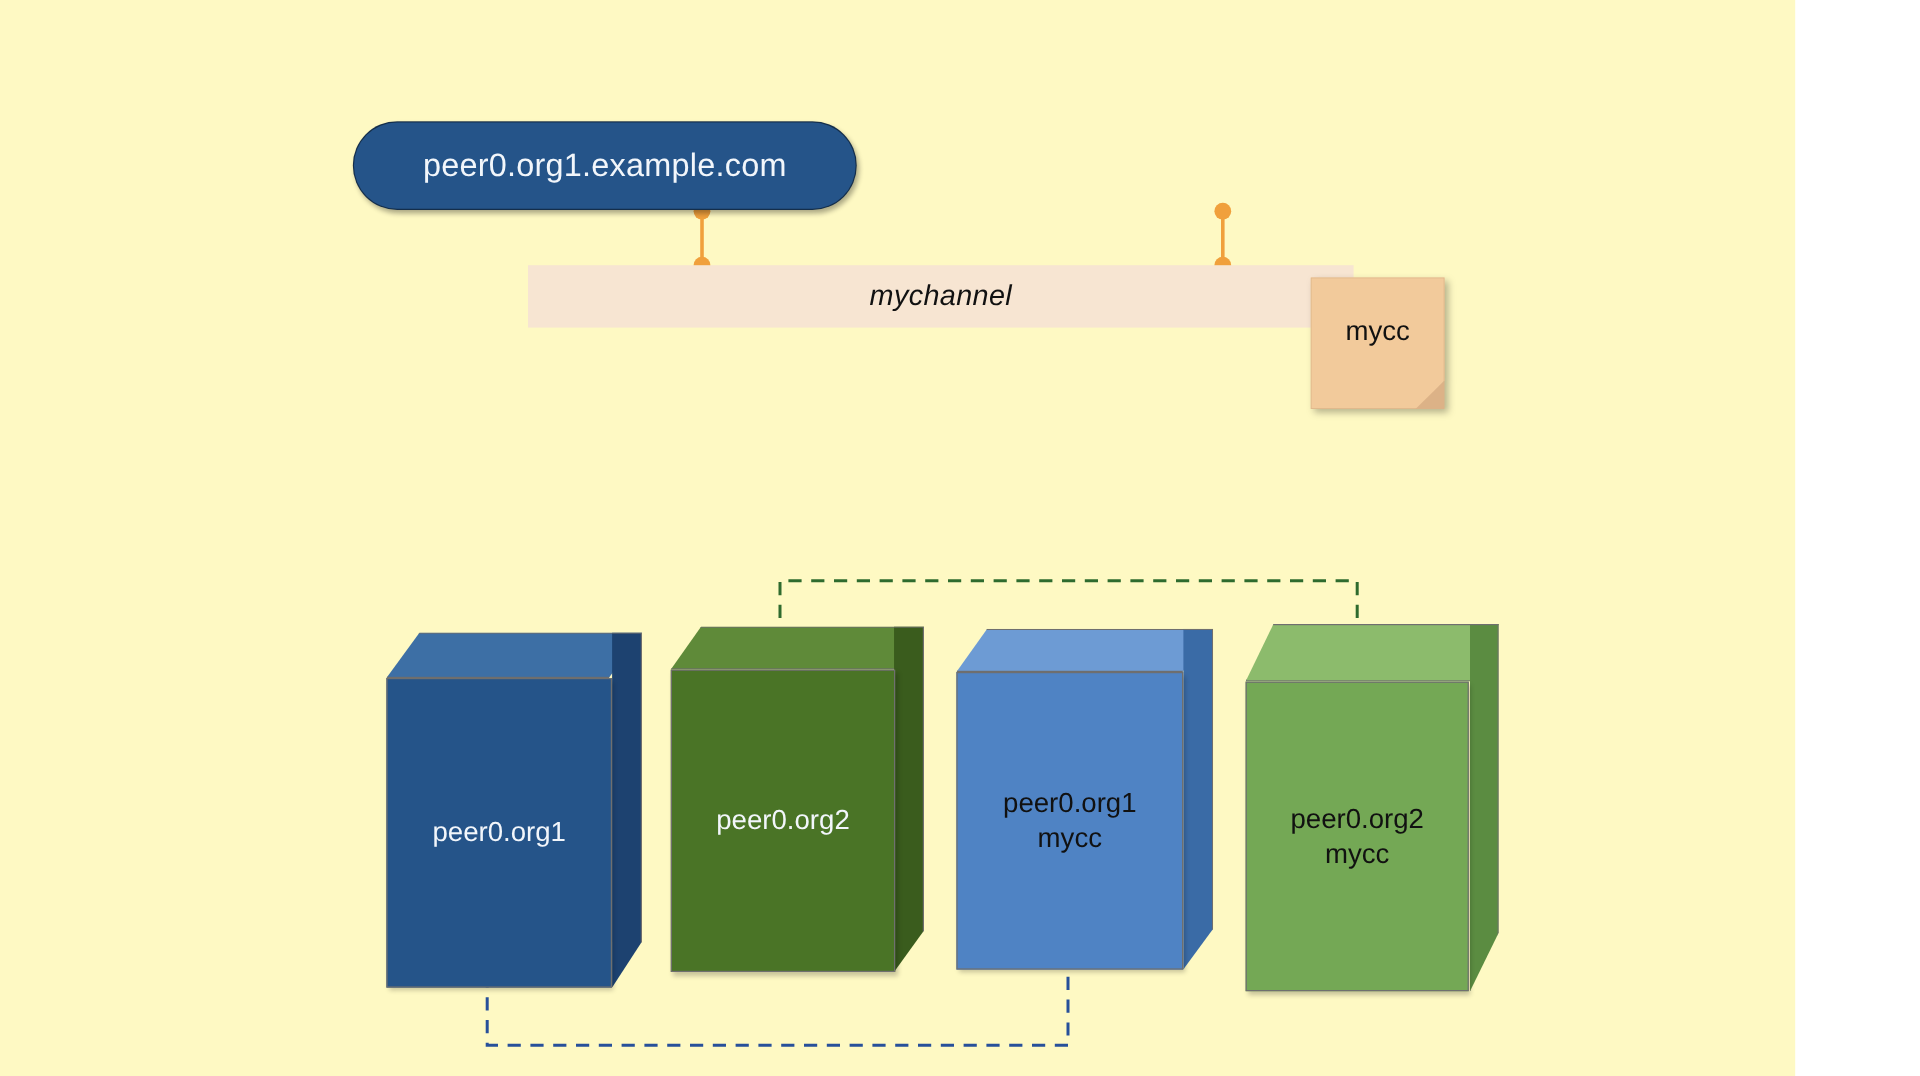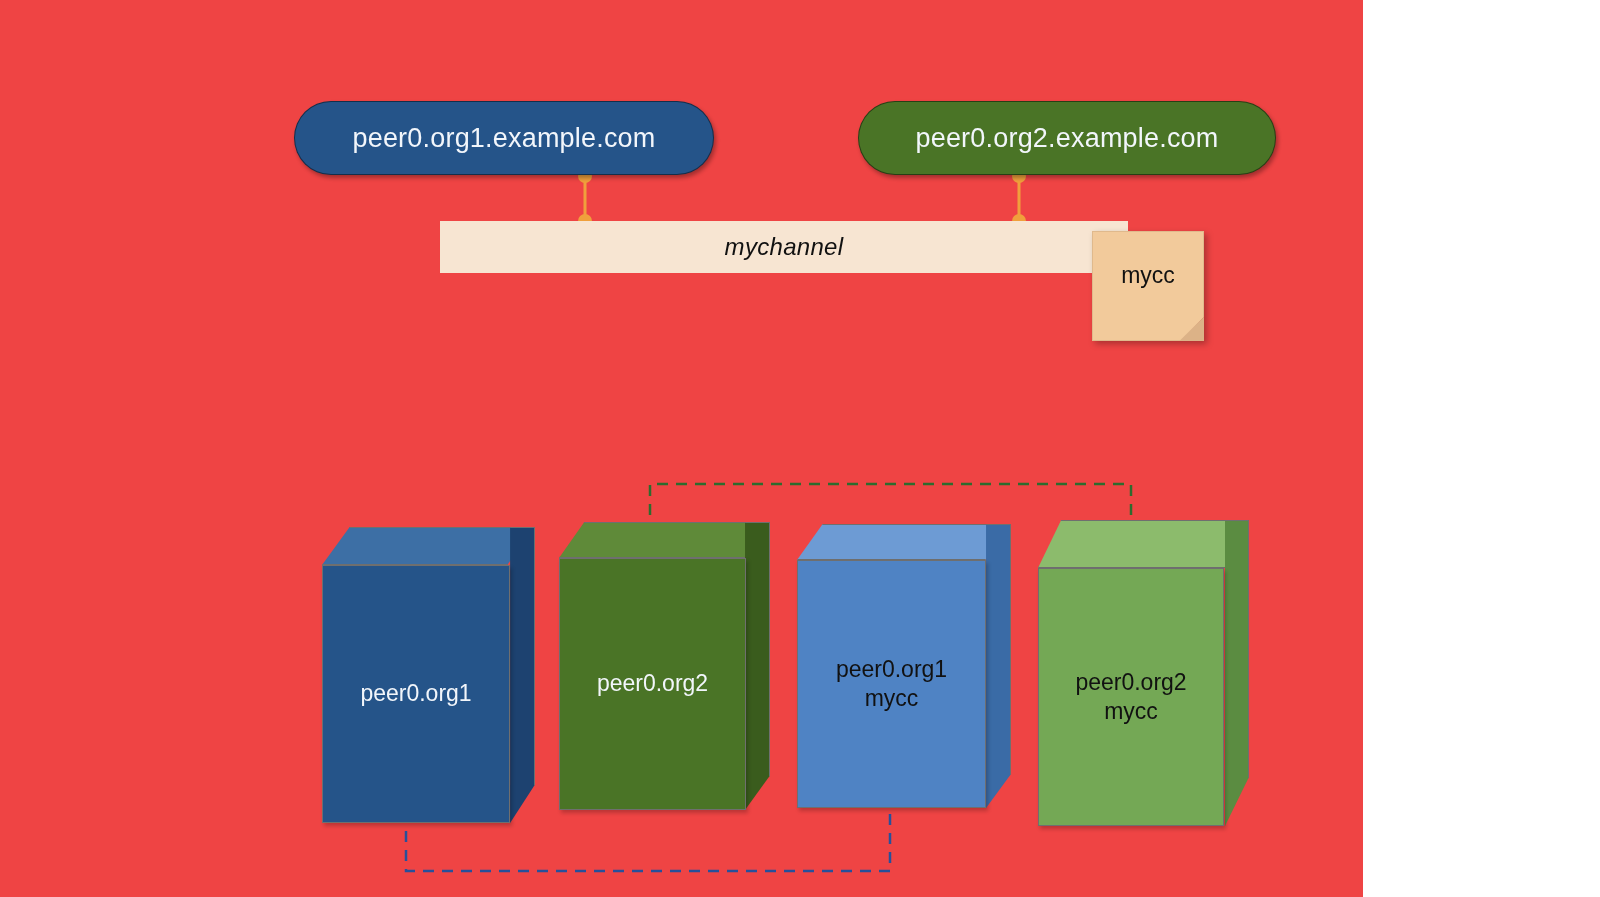--- a/index.html
+++ b/index.html
@@ -5,23 +5,23 @@
   html, body {
     margin: 0;
     padding: 0;
     background: #ffffff;
   }
   body {
     font-family: "Liberation Sans", sans-serif;
   }
   #canvas {
     position: relative;
-    width: 1363px;
+    width: 1496px;
     height: 897px;
-    background: #ef4444;
+    background: #fef9c3;
     overflow: hidden;
   }
   #vector-layer {
     position: absolute;
     left: 0;
     top: 0;
     width: 1600px;
     height: 897px;
   }
 
@@ -154,23 +154,20 @@
 
     <g>
       <path d="M 406 812 L 406 871 L 890 871 L 890 808" fill="none" stroke="#27509a" stroke-width="2.5" stroke-dasharray="11 8"></path>
     </g>
   </svg>
 
   <div class="peer-pill" id="pill-org1">
     <span>peer0.org1.example.com</span>
   </div>
 
-  <div class="peer-pill" id="pill-org2">
-    <span>peer0.org2.example.com</span>
-  </div>
 
   <div id="channel-bar">
     <span id="channel-label">mychannel</span>
   </div>
 
   <div id="cc-note">
     <div class="note-shape"></div>
     <div class="note-fold"></div>
     <div class="note-label">mycc</div>
   </div>

